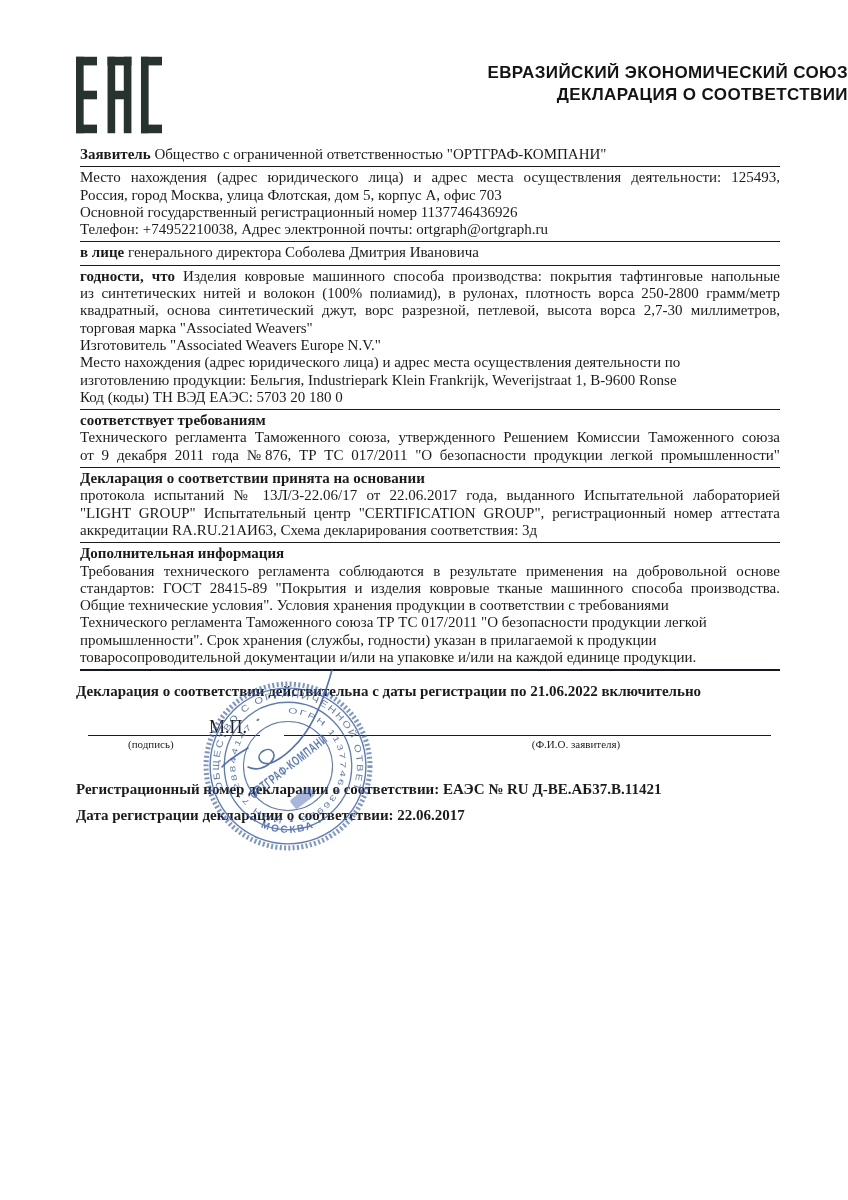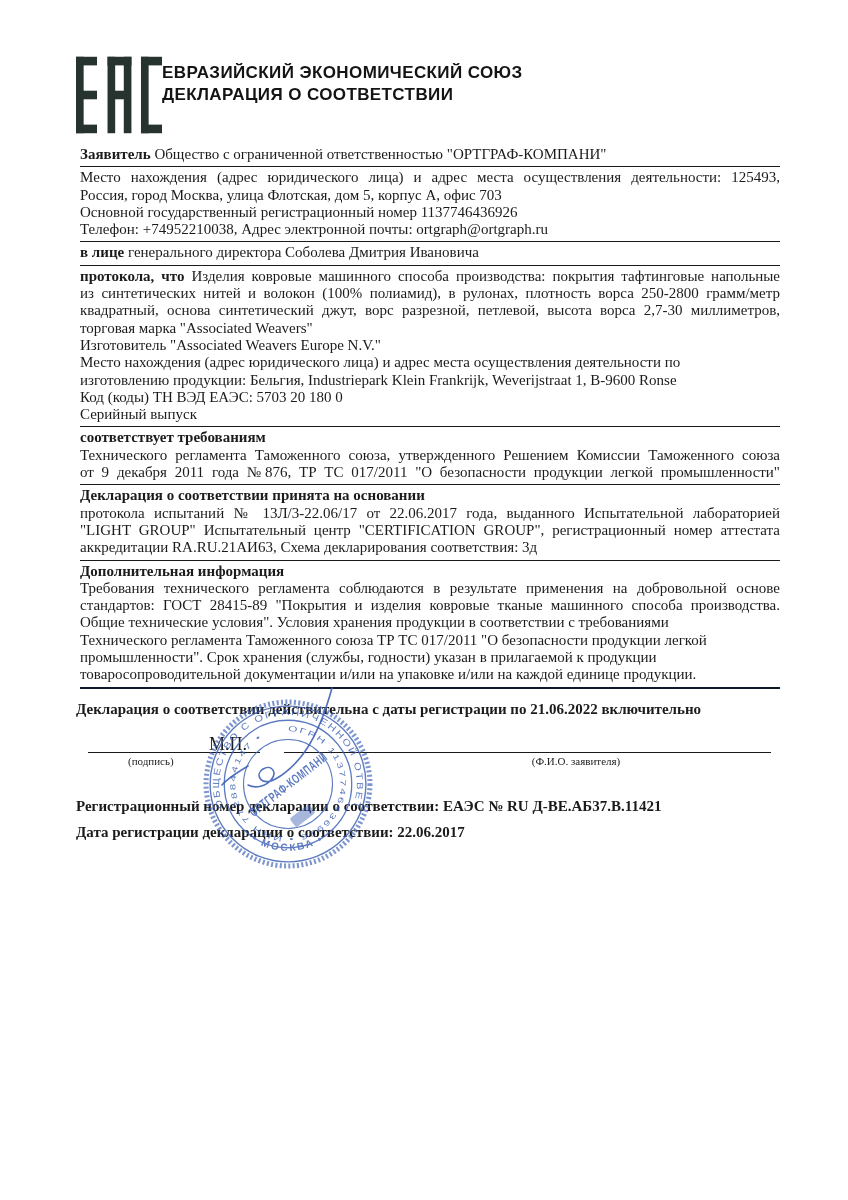--- a/index.html
+++ b/index.html
@@ -2,21 +2,21 @@
 <html><head>
 <meta charset="utf-8">
 <style>
   html,body{margin:0;padding:0;background:#e8e8e8;}
   .page{position:relative;width:848px;height:1200px;background:#ffffff;margin:0 auto;
         font-family:"Liberation Serif", serif;color:#1b1b1b;overflow:hidden;
         box-shadow:0 0 6px rgba(0,0,0,.25);}
   
   .header{display:flex;align-items:flex-start;padding:56px 0 0 76px;}
   .eac-logo{width:86px;height:78px;flex:0 0 auto;}
-  .titles{flex:1 1 auto;text-align:left;padding-top:6px;}
+  .titles{flex:1 1 auto;text-align:right;padding-top:6px;}
   .title-line{font-family:"Liberation Sans", sans-serif;font-weight:bold;
               font-size:17px;line-height:22px;letter-spacing:.4px;color:#141414;}
   
   .docbody{margin:10px 0 0 80px;width:700px;}
   .section{padding:2px 0 3px;}
   .rule-thin{border-bottom:1.6px solid #1a1a1a;}
   .rule-thick{border-bottom:2px solid #0f172a;}
   .ln{font-size:15px;line-height:17.3px;white-space:nowrap;}
   .ln .b{font-weight:bold;}
   .just{width:700px;text-align:justify;text-align-last:justify;}
@@ -76,29 +76,28 @@
       <div class="section rule-thin">
         <div class="ln just"><span>Место нахождения (адрес юридического лица) и адрес места осуществления деятельности: 125493,</span></div>
         <div class="ln"><span>Россия, город Москва, улица Флотская, дом 5, корпус А, офис 703</span></div>
         <div class="ln"><span>Основной государственный регистрационный номер 1137746436926</span></div>
         <div class="ln"><span>Телефон: +74952210038, Адрес электронной почты: ortgraph@ortgraph.ru</span></div>
       </div>
       <div class="section rule-thin">
         <div class="ln"><span class="b">в лице</span><span> генерального директора Соболева Дмитрия Ивановича</span></div>
       </div>
       <div class="section rule-thin">
-        <div class="ln just"><span class="b">протокола, что</span><span> Изделия ковровые машинного способа производства: покрытия тафтинговые напольные</span></div>
+        <div class="ln just"><span class="b">годности, что</span><span> Изделия ковровые машинного способа производства: покрытия тафтинговые напольные</span></div>
         <div class="ln just"><span>из синтетических нитей и волокон (100% полиамид), в рулонах, плотность ворса 250-2800 грамм/метр</span></div>
         <div class="ln just"><span>квадратный, основа синтетический джут, ворс разрезной, петлевой, высота ворса 2,7-30 миллиметров,</span></div>
         <div class="ln"><span>торговая марка "Associated Weavers"</span></div>
         <div class="ln"><span>Изготовитель "Associated Weavers Europe N.V."</span></div>
         <div class="ln"><span>Место нахождения (адрес юридического лица) и адрес места осуществления деятельности по</span></div>
         <div class="ln"><span>изготовлению продукции: Бельгия, Industriepark Klein Frankrijk, Weverijstraat 1, B-9600 Ronse</span></div>
         <div class="ln"><span>Код (коды) ТН ВЭД ЕАЭС: 5703 20 180 0</span></div>
-        <div class="ln"><span>Серийный выпуск</span></div>
       </div>
       <div class="section rule-thin">
         <div class="ln"><span class="b">соответствует требованиям</span></div>
         <div class="ln just"><span>Технического регламента Таможенного союза, утвержденного Решением Комиссии Таможенного союза</span></div>
         <div class="ln just"><span>от 9 декабря 2011 года №876, ТР ТС 017/2011 "О безопасности продукции легкой промышленности"</span></div>
       </div>
       <div class="section rule-thin">
         <div class="ln"><span class="b">Декларация о соответствии принята на основании</span></div>
         <div class="ln just"><span>протокола испытаний № 13Л/3-22.06/17 от 22.06.2017 года, выданного Испытательной лабораторией</span></div>
         <div class="ln just"><span>"LIGHT GROUP" Испытательный центр "CERTIFICATION GROUP", регистрационный номер аттестата</span></div>

